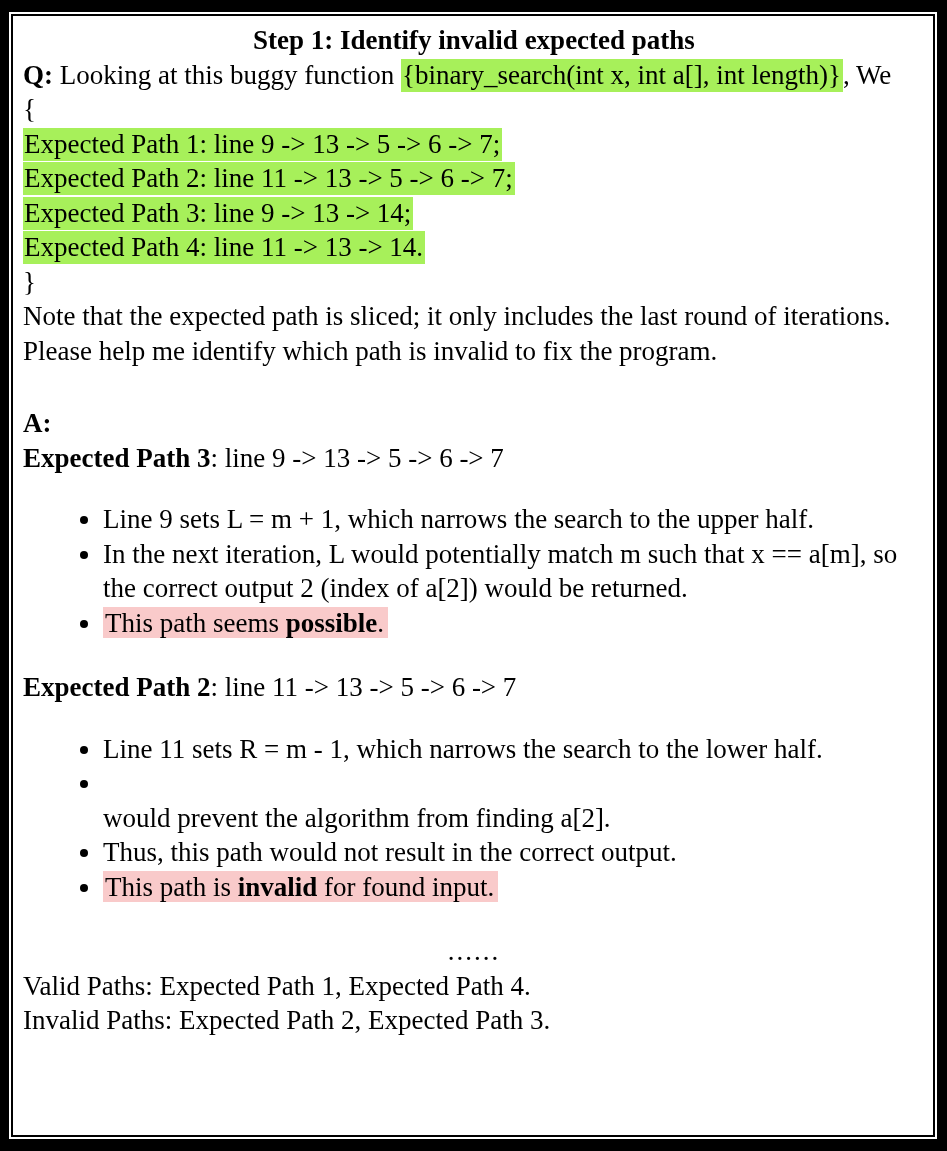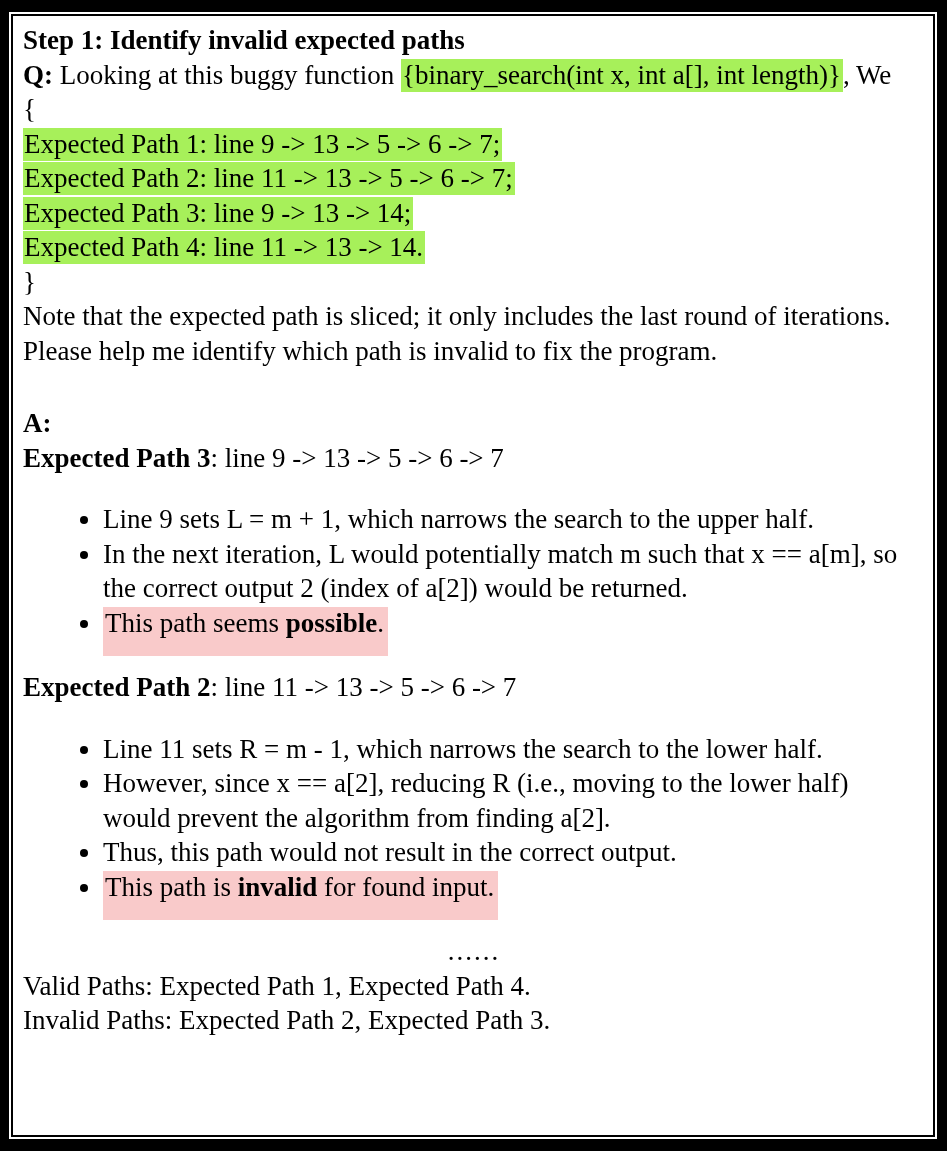--- a/index.html
+++ b/index.html
@@ -23,28 +23,28 @@
     padding: 2px;
   }
   .box {
     width: 100%; height: 100%;
     border: 2px solid #000;
     background: #fff;
     padding: 3px 8px 0 10px;
     overflow: hidden;
   }
   .title {
-    text-align: left;
+    text-align: center;
     font-weight: bold;
     margin-top: 4px;
   }
   .b { font-weight: bold; }
   .line { white-space: nowrap; }
   .hl-green { background: var(--hl-green, #a7f05a); padding: 1px 2px 2px 1px; }
-  .hl-pink  { background: var(--hl-pink, #f9caca); padding: 1px 4px 18px 2px; }
+  .hl-pink  { background: var(--hl-pink, #f9caca); padding: 1px 4px 0 2px; }
   ul.bullets {
     list-style: disc outside;
     margin: 27px 0 30px 0;
     padding-left: 80px;
   }
   .blank { height: 38px; }
   .ellipsis { text-align: center; letter-spacing: 2px; }
 </style>
 </head>
 <body>
@@ -76,21 +76,21 @@
       <ul class="bullets">
         <li>Line 9 sets L = m + 1, which narrows the search to the upper half.</li>
         <li><span>In the next iteration, L would potentially match m such that x == a[m], so</span><br><span>the correct output 2 (index of a[2]) would be returned.</span></li>
         <li><span class="hl-pink"><span>This path seems </span><span class="b">possible</span><span>.</span></span></li>
       </ul>
 
       <div class="line"><span class="b">Expected Path 2</span><span>: line 11 -&gt; 13 -&gt; 5 -&gt; 6 -&gt; 7</span></div>
 
       <ul class="bullets">
         <li>Line 11 sets R = m - 1, which narrows the search to the lower half.</li>
-        <li><span>However, since x == a[2], reducing R (i.e., moving to the lower half)</span><br><span>would prevent the algorithm from finding a[2].</span></li>
+        <li><br><span>would prevent the algorithm from finding a[2].</span></li>
         <li>Thus, this path would not result in the correct output.</li>
         <li><span class="hl-pink"><span>This path is </span><span class="b">invalid</span><span> for found input.</span></span></li>
       </ul>
 
       <div class="ellipsis">......</div>
 
       <div class="line">Valid Paths: Expected Path 1, Expected Path 4.</div>
       <div class="line">Invalid Paths: Expected Path 2, Expected Path 3.</div>
 
     </div>

